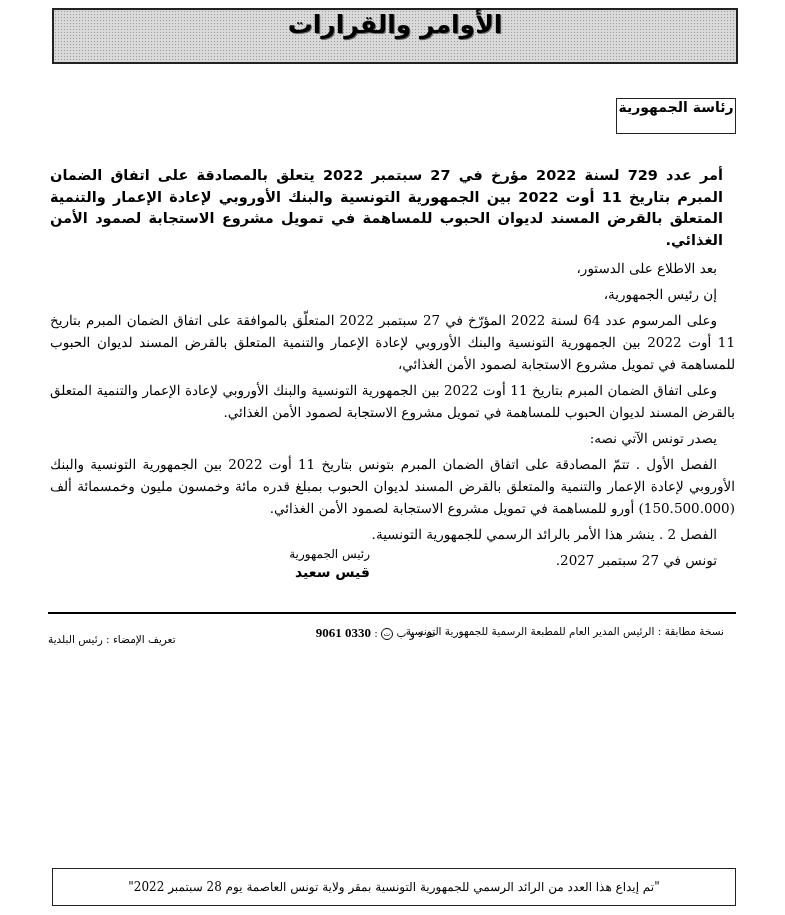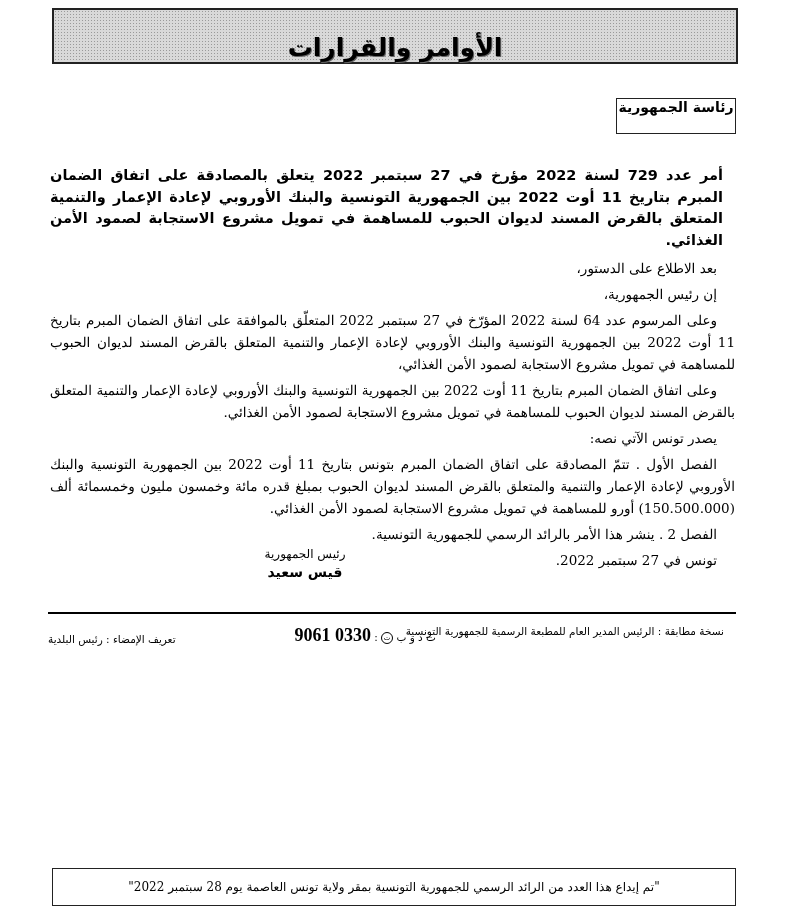--- a/index.html
+++ b/index.html
@@ -6,21 +6,21 @@
     body {
       width: 785px; height: 915px; position: relative; overflow: hidden;
       font-family: "DejaVu Sans", sans-serif; color: #000;
     }
     .title-box {
       position: absolute; left: 52px; top: 8px; width: 682px; height: 52px;
       border: 2px solid #222;
       background-color: #d9d9d9;
       background-image: radial-gradient(#9a9a9a 0.7px, transparent 0.8px);
       background-size: 3px 3px;
-      display: flex; align-items: flex-end; justify-content: center;
+      display: flex; align-items: flex-start; justify-content: center;
     }
     .title-box span {
       font-family: "DejaVu Sans", sans-serif; font-weight: bold; font-size: 25px;
       text-shadow: 1px 1px 0 #666;
       direction: rtl;
     }
     .section-box {
       position: absolute; left: 616px; top: 98px; width: 118px; height: 34px;
       border: 1.5px solid #222; background: #fff;
       display: flex; justify-content: center;
@@ -34,36 +34,36 @@
     }
     .heading {
       font-weight: bold; font-size: 14.5px; line-height: 21.5px; margin: 0 12px 6px 0;
     }
     .para {
       font-family: "DejaVu Serif", serif; font-size: 13.5px; line-height: 22px;
       margin: 0 0 4px 0; text-indent: 18px;
     }
     .date-line { margin-top: 2px; }
     .signature {
-      position: absolute; left: 240px; top: 545px; width: 130px; text-align: center;
+      position: absolute; left: 240px; top: 545px; width: 130px; text-align: right;
       direction: rtl;
     }
     .signature .role { font-family: "DejaVu Serif", serif; font-size: 12px; line-height: 18px; }
     .signature .name { font-weight: bold; font-size: 14px; line-height: 18px; }
     .rule {
       position: absolute; left: 48px; top: 612px; width: 688px; height: 0;
       border-top: 2px solid #000;
     }
     .footer-row {
       position: absolute; top: 625px; left: 48px; width: 688px; height: 20px;
       font-size: 10.5px; direction: rtl;
     }
     .footer-row .f-right { position: absolute; right: 12px; top: 0; }
     .footer-row .f-mid { position: absolute; right: 300px; top: 0; }
-    .footer-row .f-mid .num { font-family: "Liberation Serif", serif; font-weight: bold; font-size: 18px; }
+    .footer-row .f-mid .num { font-family: "Liberation Serif", serif; font-weight: bold; font-size: 13px; }
     .footer-row .f-left { position: absolute; left: 0; top: 8px; }
     .circled {
       display: inline-block; width: 10px; height: 10px; border: 1px solid #000; border-radius: 50%;
       font-size: 7px; line-height: 10px; text-align: center; vertical-align: middle;
     }
     .deposit-box {
       position: absolute; left: 52px; top: 868px; width: 682px; height: 36px;
       border: 1.5px solid #222; background: #fff;
       display: flex; align-items: center; justify-content: center;
     }
@@ -82,21 +82,21 @@
 
 <div class="content">
   <p class="heading">أمر عدد 729 لسنة 2022 مؤرخ في 27 سبتمبر 2022 يتعلق بالمصادقة على اتفاق الضمان المبرم بتاريخ 11 أوت 2022 بين الجمهورية التونسية والبنك الأوروبي لإعادة الإعمار والتنمية المتعلق بالقرض المسند لديوان الحبوب للمساهمة في تمويل مشروع الاستجابة لصمود الأمن الغذائي.</p>
   <p class="para">بعد الاطلاع على الدستور،</p>
   <p class="para">إن رئيس الجمهورية،</p>
   <p class="para">وعلى المرسوم عدد 64 لسنة 2022 المؤرّخ في 27 سبتمبر 2022 المتعلّق بالموافقة على اتفاق الضمان المبرم بتاريخ 11 أوت 2022 بين الجمهورية التونسية والبنك الأوروبي لإعادة الإعمار والتنمية المتعلق بالقرض المسند لديوان الحبوب للمساهمة في تمويل مشروع الاستجابة لصمود الأمن الغذائي،</p>
   <p class="para">وعلى اتفاق الضمان المبرم بتاريخ 11 أوت 2022 بين الجمهورية التونسية والبنك الأوروبي لإعادة الإعمار والتنمية المتعلق بالقرض المسند لديوان الحبوب للمساهمة في تمويل مشروع الاستجابة لصمود الأمن الغذائي.</p>
   <p class="para">يصدر تونس الآتي نصه:</p>
   <p class="para">الفصل الأول . تتمّ المصادقة على اتفاق الضمان المبرم بتونس بتاريخ 11 أوت 2022 بين الجمهورية التونسية والبنك الأوروبي لإعادة الإعمار والتنمية والمتعلق بالقرض المسند لديوان الحبوب بمبلغ قدره مائة وخمسون مليون وخمسمائة ألف (150.500.000) أورو للمساهمة في تمويل مشروع الاستجابة لصمود الأمن الغذائي.</p>
   <p class="para">الفصل 2 . ينشر هذا الأمر بالرائد الرسمي للجمهورية التونسية.</p>
-  <p class="para date-line">تونس في 27 سبتمبر 2022.</p>
+  <p class="para date-line">تونس في 27 سبتمبر 2027.</p>
 </div>
 
 <div class="signature">
   <div class="role">رئيس الجمهورية</div>
   <div class="name">قيس سعيد</div>
 </div>
 
 <div class="rule"></div>
 
 <div class="footer-row">

